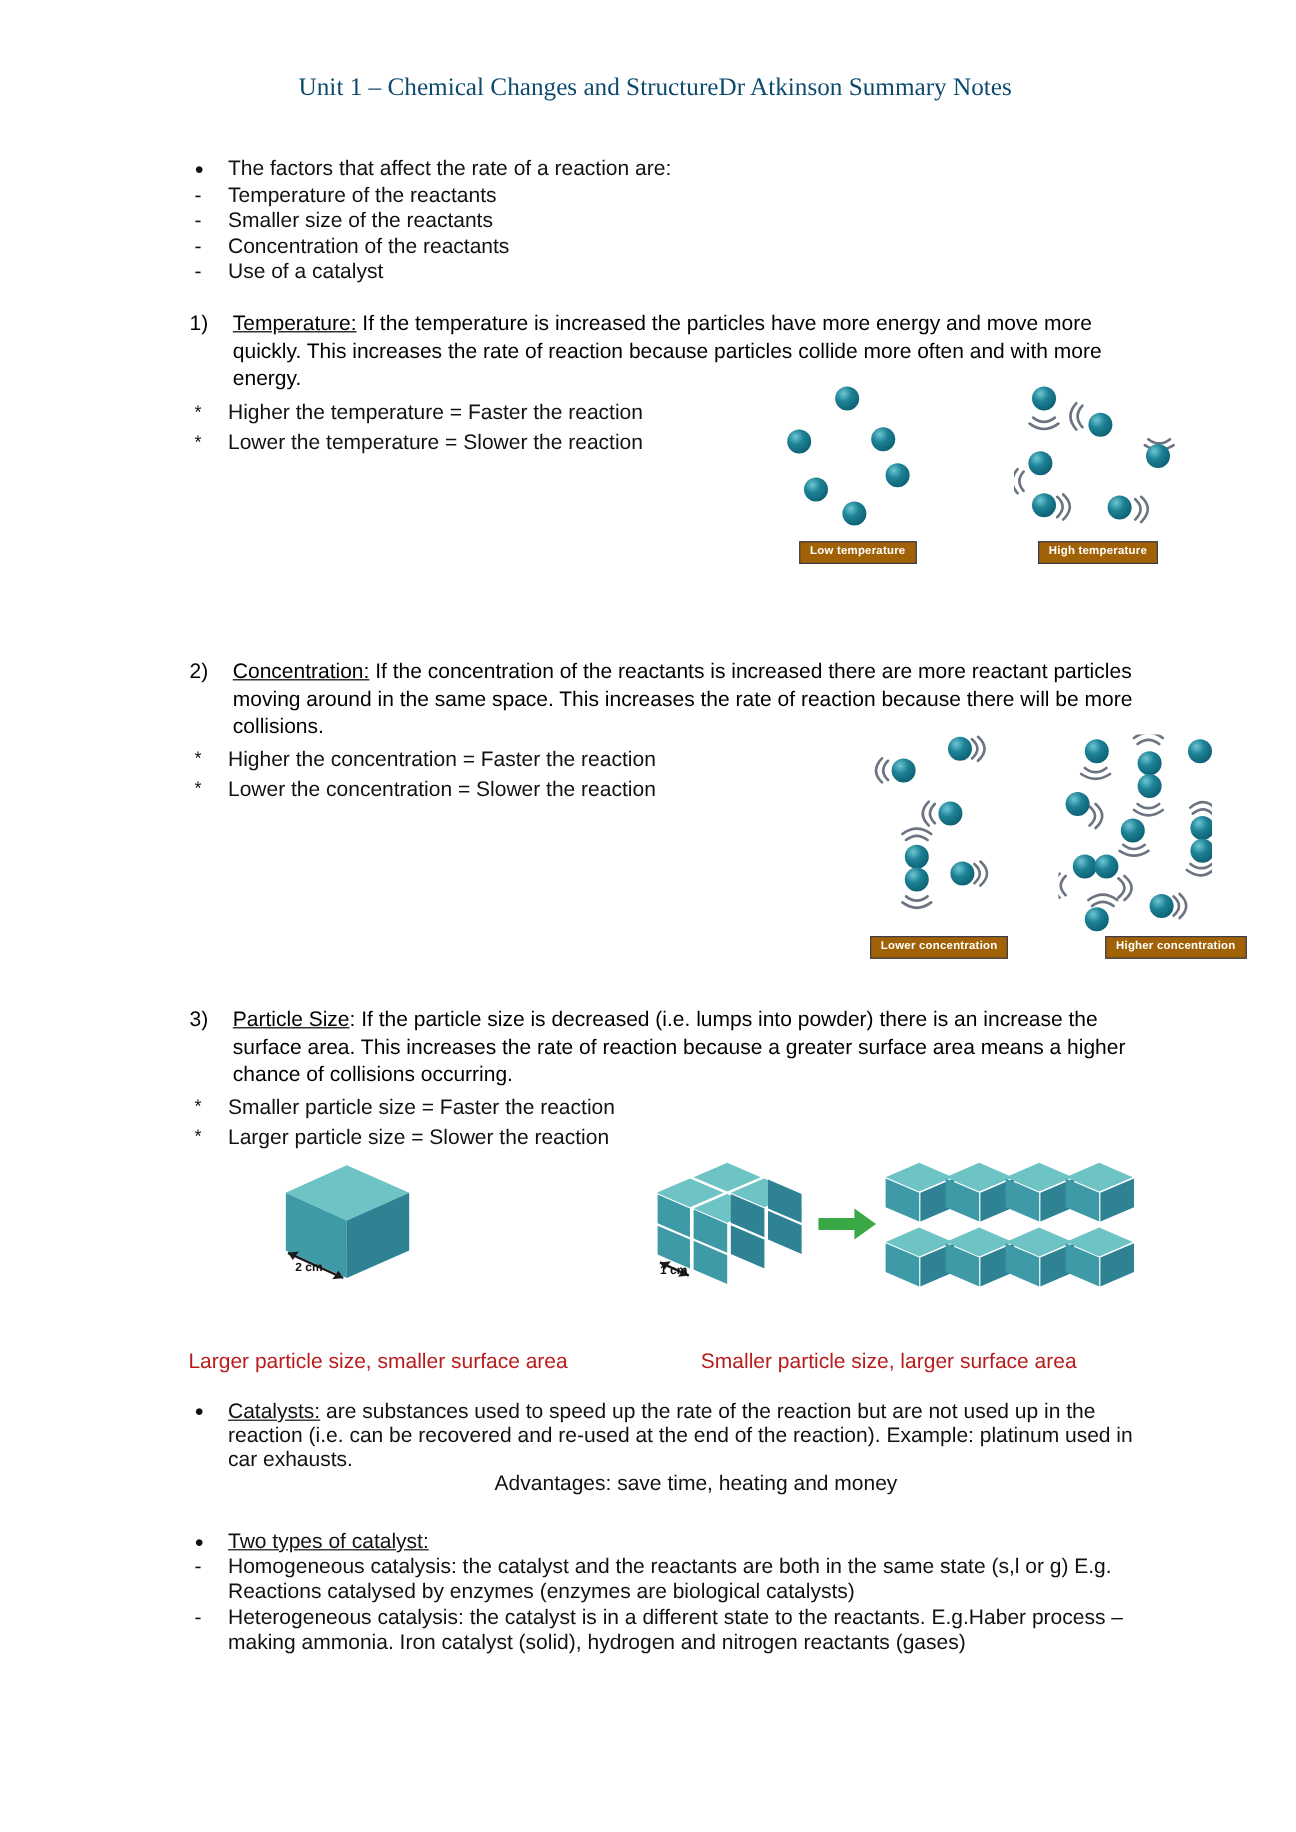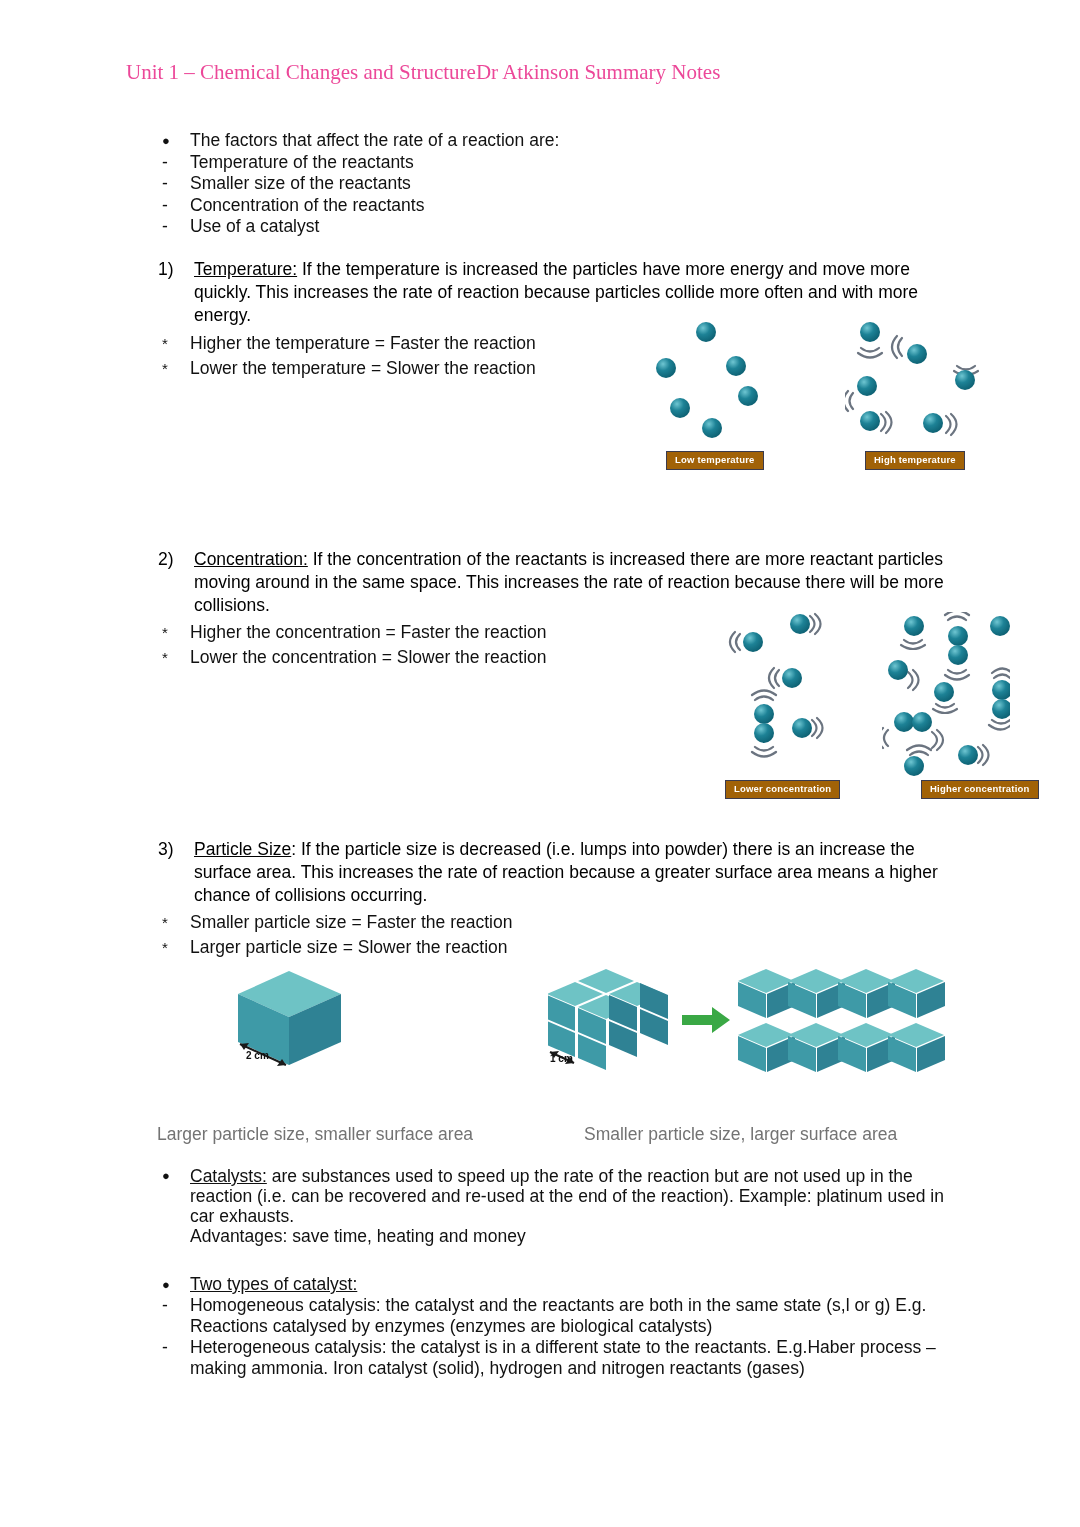--- a/index.html
+++ b/index.html
@@ -9,23 +9,23 @@
     font-family:"Liberation Sans", sans-serif;
     color:#000;
     position:relative;
     overflow:hidden;
   }
   .page { position:relative; width:1080px; height:1527px; }
 
   
   .hdr {
     position:absolute; top:60px; left:126px; width:840px;
-    display:flex; justify-content:flex-start;
+    display:flex; justify-content:center;
     font-family:"Liberation Serif", serif;
-    font-size:21px; color:#ec4899;
+    font-size:21px; color:#0c4a6e;
   }
   .hdr span { white-space:nowrap; }
   .u { text-decoration:underline; }
   .b { font-weight:normal; }
 
   .lst { position:absolute; }
   .li { display:flex; font-size:17.5px; line-height:21.5px; color:#111; }
   .mk { width:40px; flex:0 0 40px; text-align:left; padding-left:12px; box-sizing:border-box;}
   .mk.dot { font-size:13px; line-height:21.5px; }
   .mk.dash { font-size:17.5px; }
@@ -49,21 +49,21 @@
     padding:3px 8px 4px 8px;
     border:1px solid #3b3b4d;
     white-space:nowrap;
     line-height:10px;
   }
 
   
   .cubefig { position:absolute; }
   .cubefig svg { display:block; }
 
-  .caption { position:absolute; font-size:17.5px; color:#737373; white-space:nowrap; }
+  .caption { position:absolute; font-size:17.5px; color:#b91c1c; white-space:nowrap; }
 </style>
 </head>
 <body>
 
 <div class="page">
 
   <div class="hdr">
     <span>Unit 1 – Chemical Changes and Structure</span>
     <span>Dr Atkinson Summary Notes</span>
   </div>
@@ -401,21 +401,21 @@
   </div>
 
   <div class="caption" style="top:1124px; left:157px;">Larger particle size, smaller surface area</div>
   <div class="caption" style="top:1124px; left:584px;">Smaller particle size, larger surface area</div>
 
   <div class="lst" style="top:1166px; left:150px; width:820px;">
     <div class="li" style="line-height:20px;">
       <div class="mk dot" style="line-height:20px;">●</div>
       <div class="txt"><span class="u">Catalysts:</span><span> are substances used to speed up the rate of the reaction but are not used up in the reaction (i.e. can be recovered and re-used at the end of the reaction). Example: platinum used in car exhausts.</span></div>
     </div>
-    <div class="li" style="line-height:20px;">
+    <div class="li" style="line-height:20px;text-align:center;">
       <div class="mk" style="line-height:20px;"></div>
       <div class="txt">Advantages: save time, heating and money</div>
     </div>
   </div>
 
   <div class="lst" style="top:1274px; left:150px; width:820px;">
     <div class="li" style="line-height:21px;">
       <div class="mk dot" style="line-height:21px;">●</div>
       <div class="txt u">Two types of catalyst:</div>
     </div>

